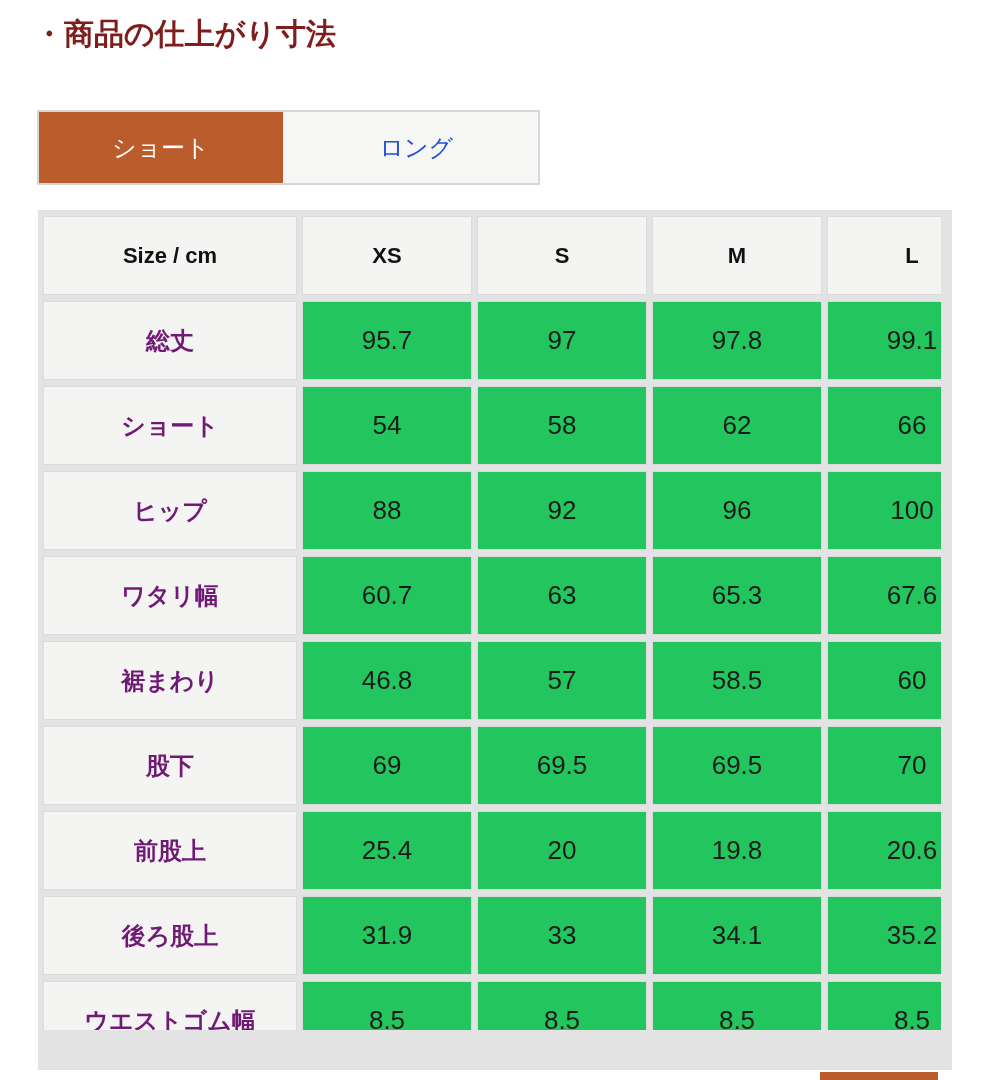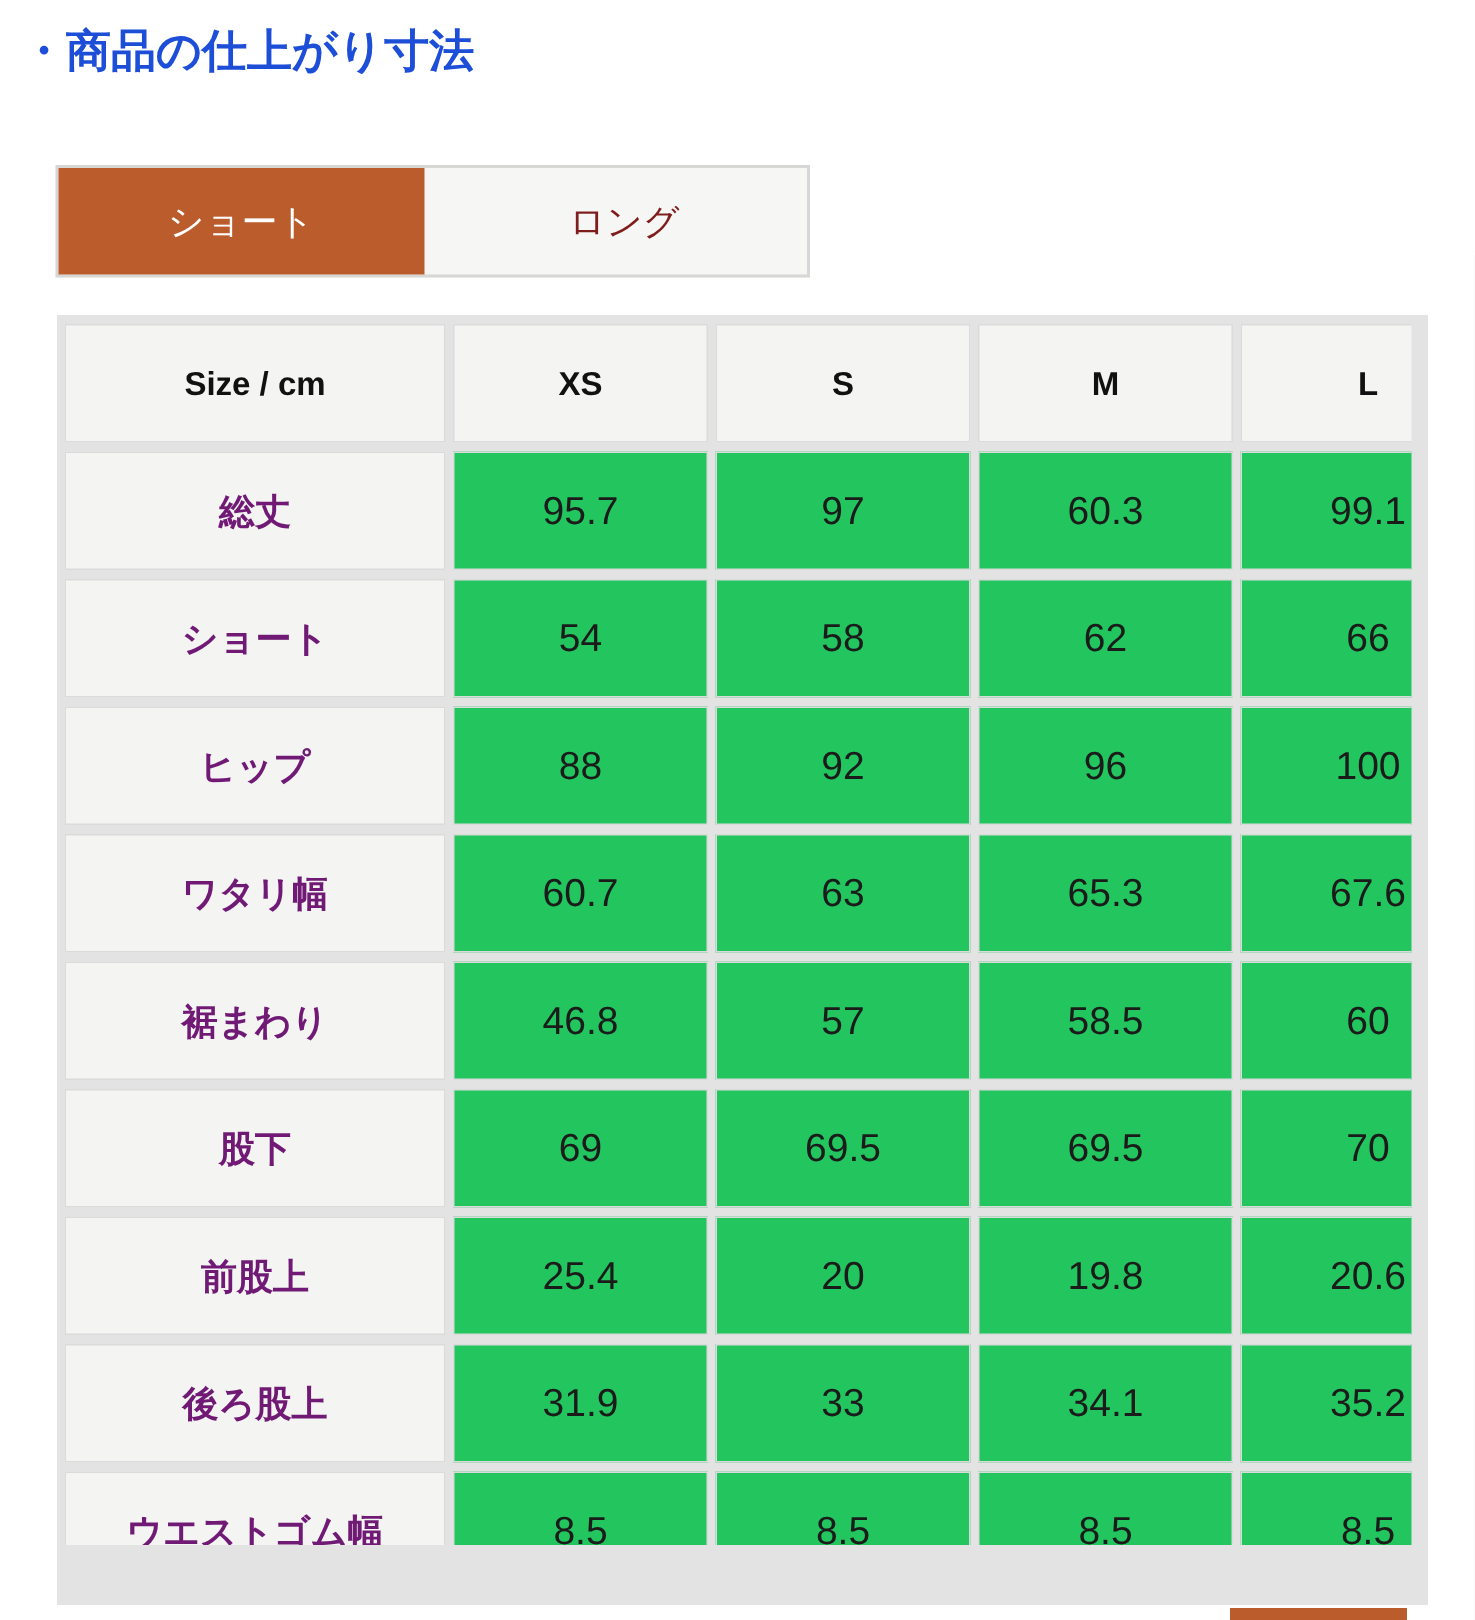--- a/index.html
+++ b/index.html
@@ -10,46 +10,46 @@
   }
   .page {
     position: relative;
     width: 983px;
     height: 1080px;
     background: #ffffff;
     overflow: hidden;
   }
   .title {
     position: absolute;
-    left: 14px;
+    left: 34px;
     top: 14px;
     font-size: 30px;
     font-weight: 700;
-    color: #1d4ed8;
+    color: #7f1d1d;
   }
   .tabs {
     position: absolute;
     left: 37px;
     top: 110px;
     width: 503px;
     height: 75px;
     background: #f6f6f4;
     border: 2px solid #d7d7d5;
     display: flex;
     align-items: stretch;
     gap: 12px;
   }
   .tab {
     flex: 1 1 50%;
     display: flex;
     align-items: center;
     justify-content: center;
     font-size: 24px;
     font-weight: 500;
-    color: #7f1d1d;
+    color: #1d4ed8;
     cursor: pointer;
     user-select: none;
   }
   .tab.active {
     background: #bb5c2c;
     color: #ffffff;
   }
   .table-wrap {
     position: absolute;
     left: 38px;
@@ -132,21 +132,21 @@
             <th class="head gapR">Size / cm</th>
             <th class="head">XS</th>
             <th class="head">S</th>
             <th class="head">M</th>
             <th class="head">L</th>
           </tr>
           <tr>
             <th class="rowlbl gapR">総丈</th>
             <td class="val">95.7</td>
             <td class="val">97</td>
-            <td class="val">60.3</td>
+            <td class="val">97.8</td>
             <td class="val">99.1</td>
           </tr>
           <tr>
             <th class="rowlbl gapR">ショート</th>
             <td class="val">54</td>
             <td class="val">58</td>
             <td class="val">62</td>
             <td class="val">66</td>
           </tr>
           <tr>

